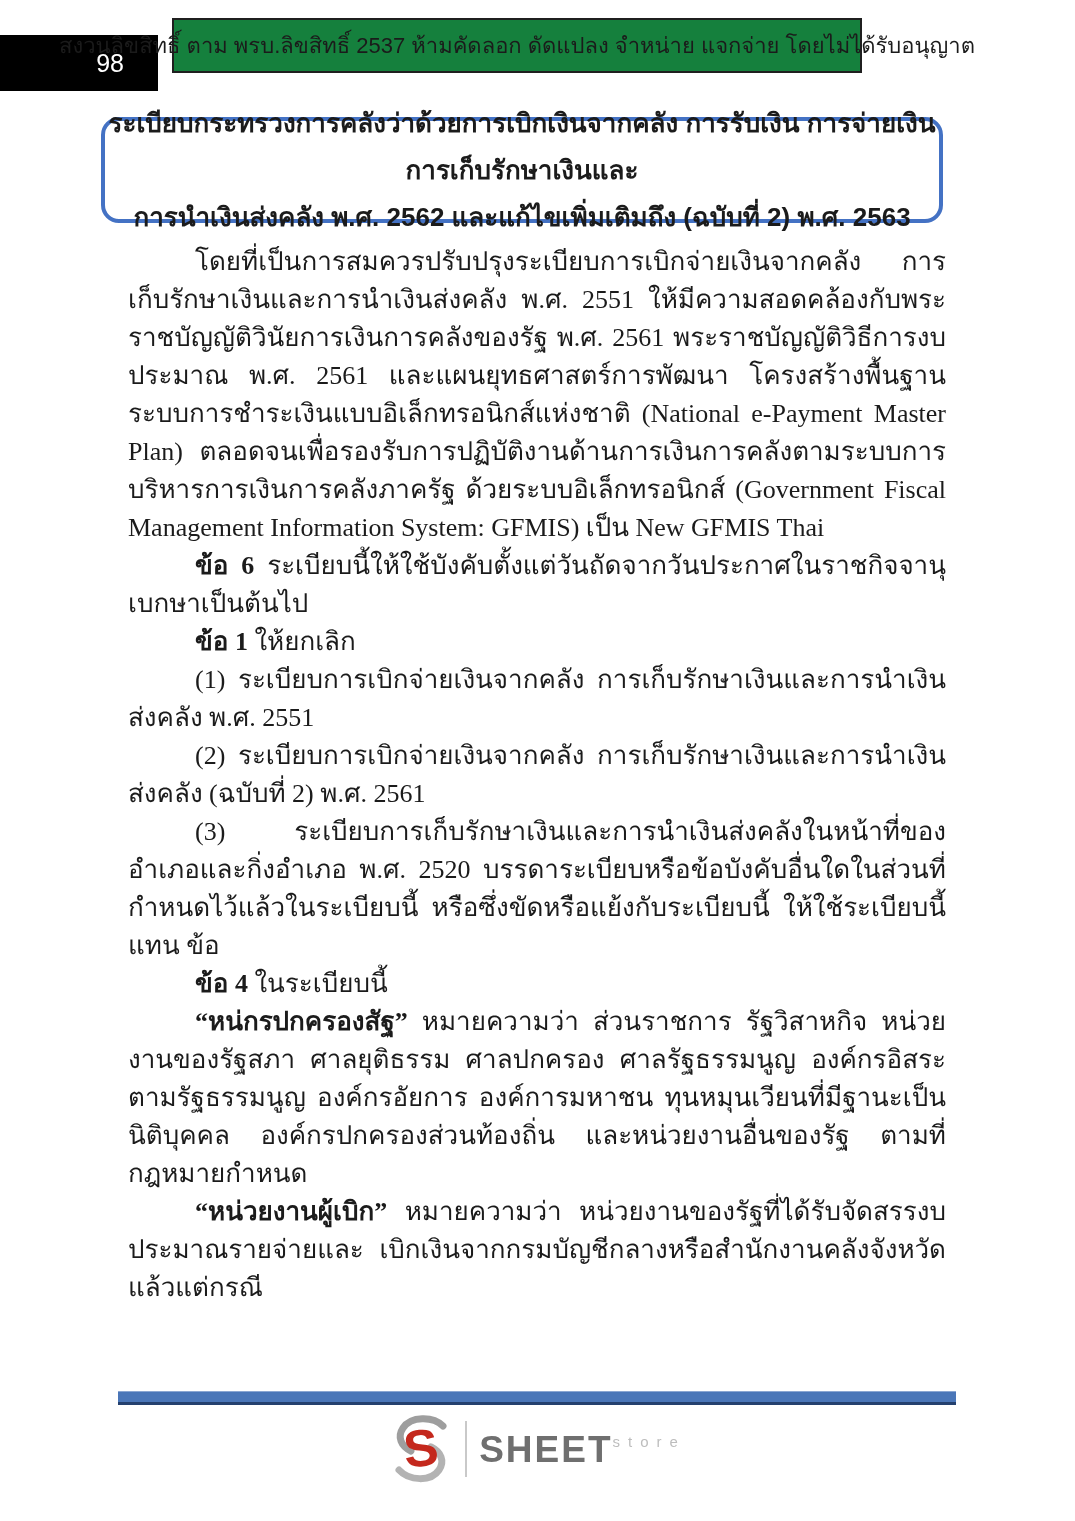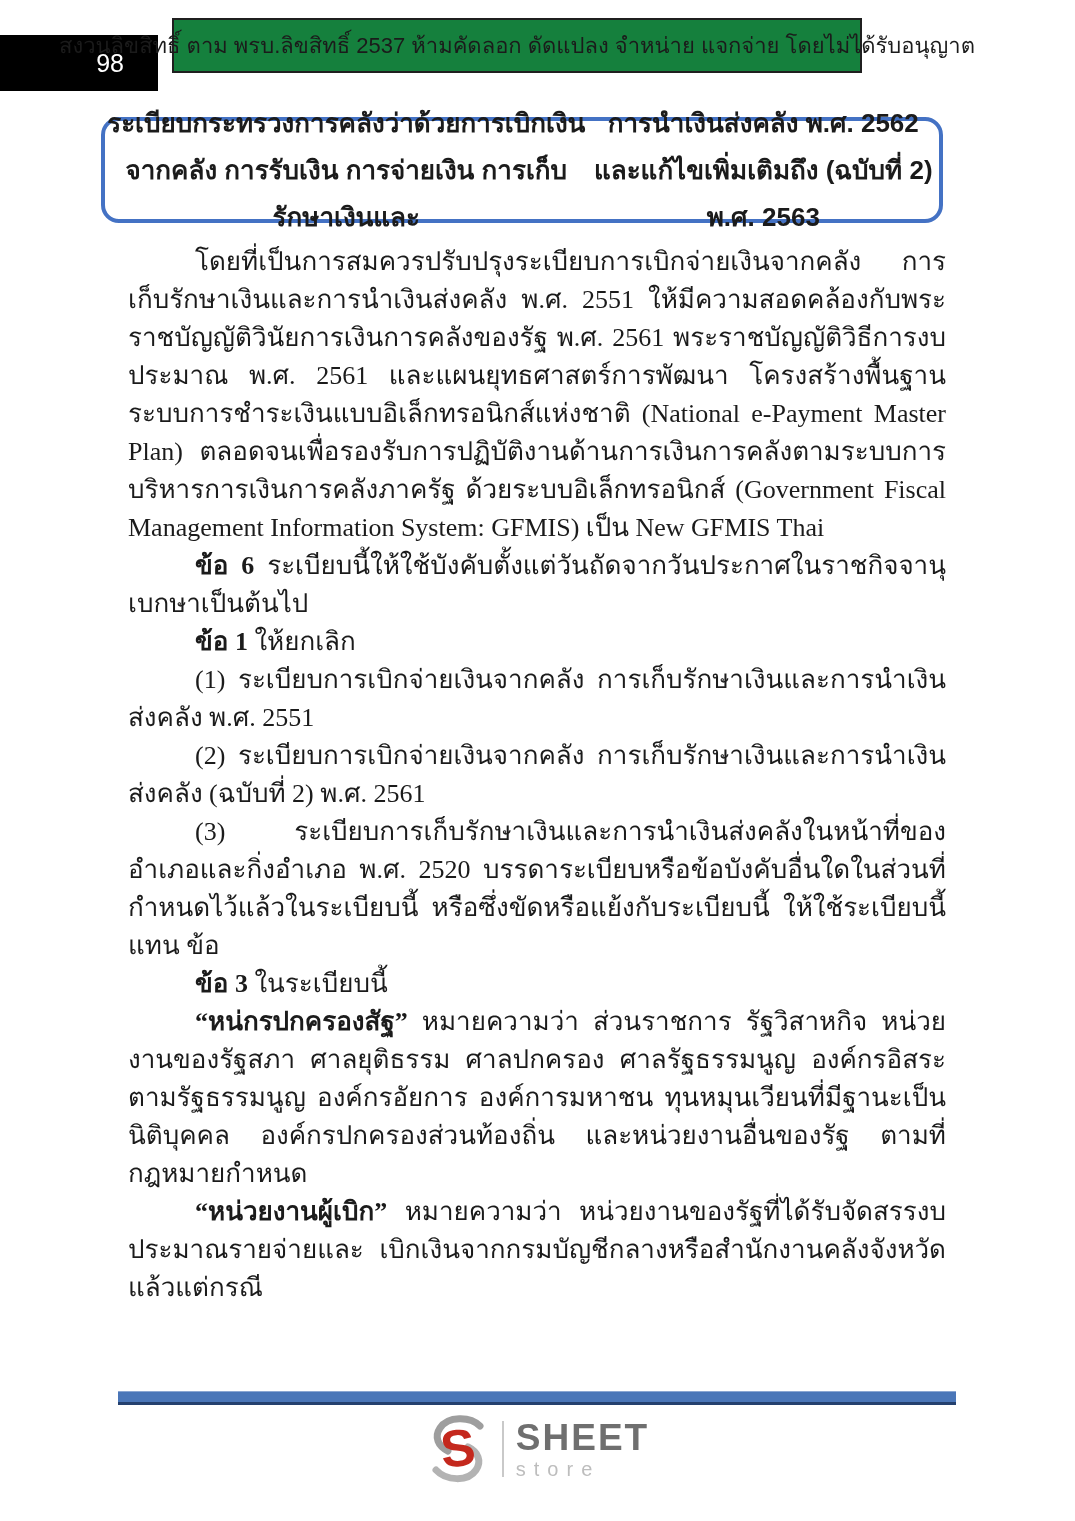--- a/index.html
+++ b/index.html
@@ -46,22 +46,23 @@
   
   .title-box {
     position: absolute;
     left: 101px; top: 117px;
     width: 842px; height: 106px;
     border: 4px solid #4472C4;
     border-radius: 18px;
     box-sizing: border-box;
     background: #ffffff;
     display: flex;
-    flex-direction: row;
+    flex-direction: column;
     align-items: center;
+    justify-content: center;
     text-align: center;
     font-weight: bold;
     font-size: 26px;
     line-height: 47px;
   }
 
   
   .body-text {
     position: absolute;
     left: 128px; top: 243px;
@@ -99,31 +100,31 @@
     gap: 12px;
   }
   .logo-icon { display: inline-flex; }
   .logo-divider {
     display: inline-block;
     width: 2px; height: 56px;
     background: #c9c9c9;
   }
   .logo-text-block {
     display: inline-flex;
-    flex-direction: column;
+    flex-direction: row;
     line-height: 1;
   }
   .logo-brand {
     font-size: 37px;
     font-weight: bold;
     color: #6f6f6f;
     letter-spacing: 2px;
   }
   .logo-sub {
-    font-size: 20px;
+    font-size: 15px;
     color: #bdbdbd;
     letter-spacing: 8px;
     margin-top: 3px;
   }
 </style>
 </head>
 <body>
 
 <div class="page">
 
@@ -140,21 +141,21 @@
     <div>การนำเงินส่งคลัง พ.ศ. 2562 และแก้ไขเพิ่มเติมถึง (ฉบับที่ 2) พ.ศ. 2563</div>
   </div>
 
   <div class="body-text" id="body-container">
       <p class="para">โดยที่เป็นการสมควรปรับปรุงระเบียบการเบิกจ่ายเงินจากคลัง การเก็บรักษาเงินและการนำเงินส่งคลัง พ.ศ. 2551 ให้มีความสอดคล้องกับพระราชบัญญัติวินัยการเงินการคลังของรัฐ พ.ศ. 2561 พระราชบัญญัติวิธีการงบประมาณ พ.ศ. 2561 และแผนยุทธศาสตร์การพัฒนา โครงสร้างพื้นฐานระบบการชำระเงินแบบอิเล็กทรอนิกส์แห่งชาติ (National e-Payment Master Plan) ตลอดจนเพื่อรองรับการปฏิบัติงานด้านการเงินการคลังตามระบบการบริหารการเงินการคลังภาครัฐ ด้วยระบบอิเล็กทรอนิกส์ (Government Fiscal Management Information System: GFMIS) เป็น New GFMIS Thai</p>
       <p class="para"><b>ข้อ 6</b> ระเบียบนี้ให้ใช้บังคับตั้งแต่วันถัดจากวันประกาศในราชกิจจานุเบกษาเป็นต้นไป</p>
       <p class="para"><b>ข้อ 1</b> ให้ยกเลิก</p>
       <p class="para">(1) ระเบียบการเบิกจ่ายเงินจากคลัง การเก็บรักษาเงินและการนำเงินส่งคลัง พ.ศ. 2551</p>
       <p class="para">(2) ระเบียบการเบิกจ่ายเงินจากคลัง การเก็บรักษาเงินและการนำเงินส่งคลัง (ฉบับที่ 2) พ.ศ. 2561</p>
       <p class="para">(3) ระเบียบการเก็บรักษาเงินและการนำเงินส่งคลังในหน้าที่ของอำเภอและกิ่งอำเภอ พ.ศ. 2520 บรรดาระเบียบหรือข้อบังคับอื่นใดในส่วนที่กำหนดไว้แล้วในระเบียบนี้ หรือซึ่งขัดหรือแย้งกับระเบียบนี้ ให้ใช้ระเบียบนี้แทน ข้อ</p>
-      <p class="para"><b>ข้อ 3</b> ในระเบียบนี้</p>
+      <p class="para"><b>ข้อ 4</b> ในระเบียบนี้</p>
       <p class="para"><b>“หน่กรปกครองสัฐ”</b> หมายความว่า ส่วนราชการ รัฐวิสาหกิจ หน่วยงานของรัฐสภา ศาลยุติธรรม ศาลปกครอง ศาลรัฐธรรมนูญ องค์กรอิสระตามรัฐธรรมนูญ องค์กรอัยการ องค์การมหาชน ทุนหมุนเวียนที่มีฐานะเป็นนิติบุคคล องค์กรปกครองส่วนท้องถิ่น และหน่วยงานอื่นของรัฐ ตามที่กฎหมายกำหนด</p>
       <p class="para"><b>“หน่วยงานผู้เบิก”</b> หมายความว่า หน่วยงานของรัฐที่ได้รับจัดสรรงบประมาณรายจ่ายและ เบิกเงินจากกรมบัญชีกลางหรือสำนักงานคลังจังหวัด แล้วแต่กรณี</p>
     </div>
 
   <div class="footer-bar"></div>
 
   <div class="footer-logo">
     <span class="logo-icon">
       <svg width="64" height="70" viewBox="0 0 64 70" xmlns="http://www.w3.org/2000/svg">
         <path d="M54 12 C44 2 22 2 14 14 C8 23 12 32 22 37" stroke="#9e9e9e" stroke-width="7" fill="none" stroke-linecap="round"></path>

